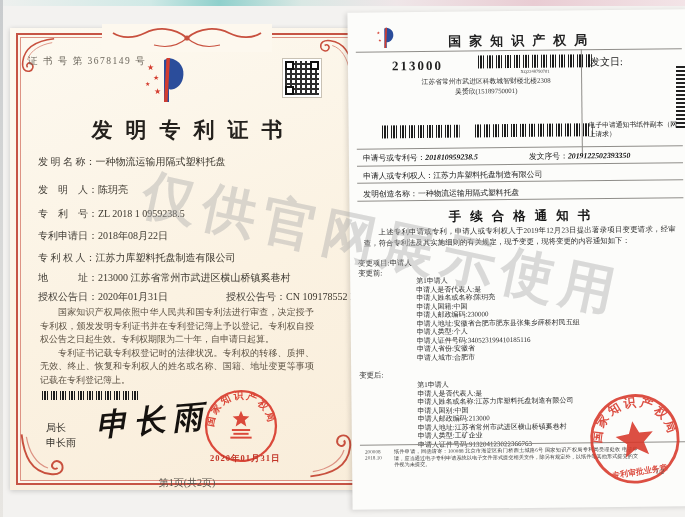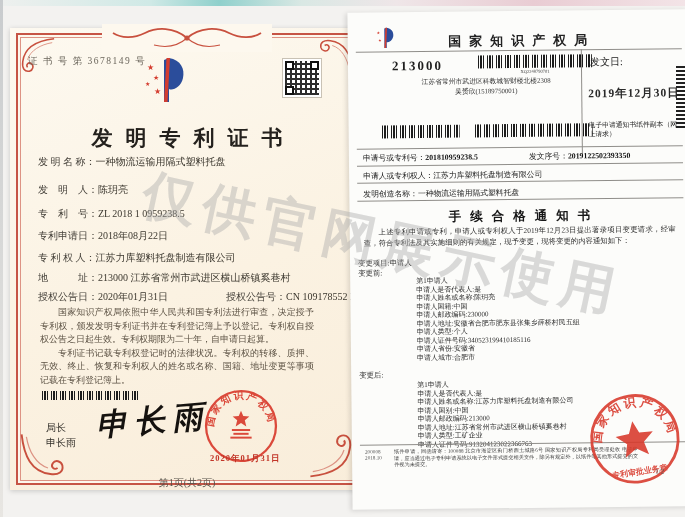--- a/index.html
+++ b/index.html
@@ -26,21 +26,21 @@
   .corner.bl{left:8px;bottom:10px;transform:rotate(270deg);width:48px;height:48px;}
   .top-orn{position:absolute;left:50%;top:-4px;transform:translateX(-50%);width:170px;height:28px;background:#fdf8ee;}
   .certno{position:absolute;left:18px;top:27px;font-size:9.5px;letter-spacing:1.5px;color:#6b665c;}
   .logo{position:absolute;left:131px;top:26px;width:56px;height:50px;}
   .qr{position:absolute;left:272px;top:30px;width:38px;height:38px;background:#fff;border:1px solid #c9c2b5;}
   .qr .px{position:absolute;inset:2px;opacity:.92;
     background-image:repeating-linear-gradient(90deg,#1d1d1d 0 2px,transparent 2px 5px),
                      repeating-linear-gradient(0deg,#1d1d1d 0 2px,transparent 2px 5px);}
   .qr i{position:absolute;width:9px;height:9px;border:2px solid #111;background:#fff;box-sizing:border-box;}
   .qr i.a{left:2px;top:2px;} .qr i.b{right:2px;top:2px;} .qr i.c{left:2px;bottom:2px;}
-  .ctitle{position:absolute;left:0;right:0;top:88px;margin:8px;text-align:center;
+  .ctitle{position:absolute;left:0;right:0;top:88px;margin:0;text-align:center;
     font-size:21px;font-weight:700;letter-spacing:13px;text-indent:13px;color:#24211d;}
   .frow{position:absolute;left:28px;right:20px;font-size:10px;color:#45413a;white-space:nowrap;}
   .flabel{color:#45413a;}
   .fval{color:#3c382f;}
   .frow .second{position:absolute;left:188px;top:0;}
   .cpara{position:absolute;left:30px;top:278px;width:274px;font-size:9px;line-height:13.6px;
     text-align:justify;color:#5c5244;}
   .cpara p{margin:0;text-indent:2em;}
   .barcode{background:repeating-linear-gradient(90deg,#1c1c1c 0 1px,transparent 1px 2px,#1c1c1c 2px 4px,transparent 4px 5px,#1c1c1c 5px 6px,transparent 6px 9px);}
   .cert-barcode{position:absolute;left:32px;top:363px;width:98px;height:9px;}
@@ -63,21 +63,21 @@
   .postcode{position:absolute;left:44px;top:46px;font-size:13px;font-weight:700;letter-spacing:2px;color:#1f1f1f;}
   .bc-top{position:absolute;left:130px;top:44px;width:114px;height:13px;}
   .bc-top-num{position:absolute;left:130px;top:58px;width:114px;text-align:center;font-size:4.5px;color:#444;}
   .raddr{position:absolute;left:38px;top:65px;width:200px;text-align:center;font-size:6.8px;line-height:10px;color:#333;}
   .dispatch-label{position:absolute;left:242px;top:45px;font-size:10px;color:#222;}
   .dispatch-date{position:absolute;left:240px;top:76px;font-size:11.5px;font-weight:700;letter-spacing:1px;color:#2a2a2a;}
   .bc-2{position:absolute;left:33px;top:113px;width:78px;height:13px;}
   .bc-3{position:absolute;left:126px;top:113px;width:118px;height:13px;}
   .copy-note{position:absolute;left:240px;top:110px;width:92px;font-size:6.8px;line-height:9px;color:#222;}
   .rrow{position:absolute;font-size:7.8px;color:#222;white-space:nowrap;}
-  .rrow b{font-weight:700;color:#111;}
+  .rrow b{font-weight:700;color:#111;font-style:italic;}
   .ntitle{position:absolute;left:0;right:0;top:197px;margin:0;text-align:center;
     font-size:12.5px;font-weight:700;letter-spacing:9px;text-indent:9px;color:#161616;}
   .nbody{position:absolute;left:14px;top:214px;width:312px;font-size:7.4px;line-height:11px;
     text-align:justify;color:#2c2c2c;}
   .nbody p{margin:0;text-indent:2em;}
   .chg{position:absolute;left:8px;font-size:7.4px;color:#2c2c2c;}
   .blk{position:absolute;left:66px;width:250px;font-size:7px;line-height:8.5px;color:#2c2c2c;}
   .blk div{white-space:nowrap;}
   .formcode{position:absolute;left:13px;top:436px;font-size:5.2px;line-height:6.4px;color:#555;}
   .smallprint{position:absolute;left:42px;top:436px;width:244px;font-size:5.2px;line-height:6.6px;color:#3d3d3d;text-align:justify;}
@@ -216,21 +216,20 @@
     <div class="vrule"></div>
 
     <div class="postcode">213000</div>
     <div class="barcode bc-top"></div>
     <div class="bc-top-num">XQ2248790701</div>
     <div class="raddr">
       <div>江苏省常州市武进区科教城智财楼北楼2308</div>
       <div>吴赟欣(15189750001)</div>
     </div>
     <div class="dispatch-label">发文日:</div>
-    <div class="dispatch-date">2019年12月30日</div>
 
     <div class="barcode bc-2"></div>
     <div class="barcode bc-3"></div>
     <div class="copy-note">电子申请通知书纸件副本（网上请求）</div>
 
     <div class="hrule" style="top:136px"></div>
     <div class="rrow" style="left:14px;top:140px">
       <span>申请号或专利号：</span><b>201810959238.5</b>
     </div>
     <div class="rrow" style="left:180px;top:140px">

